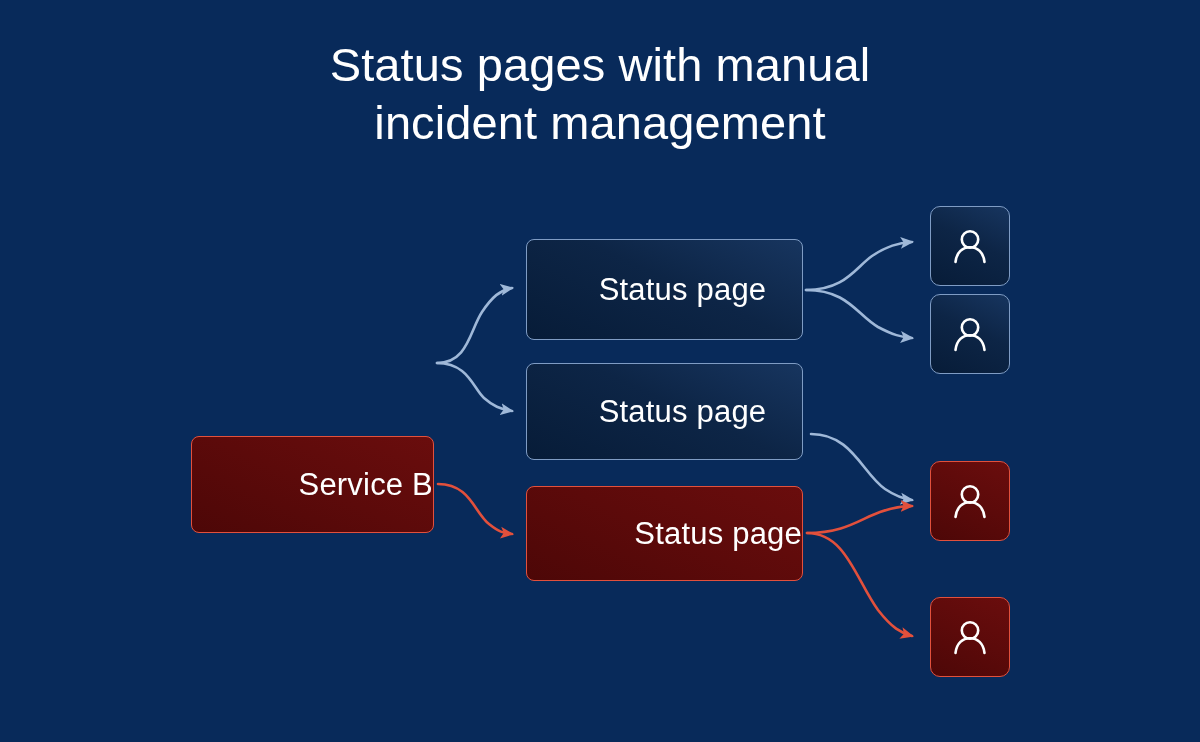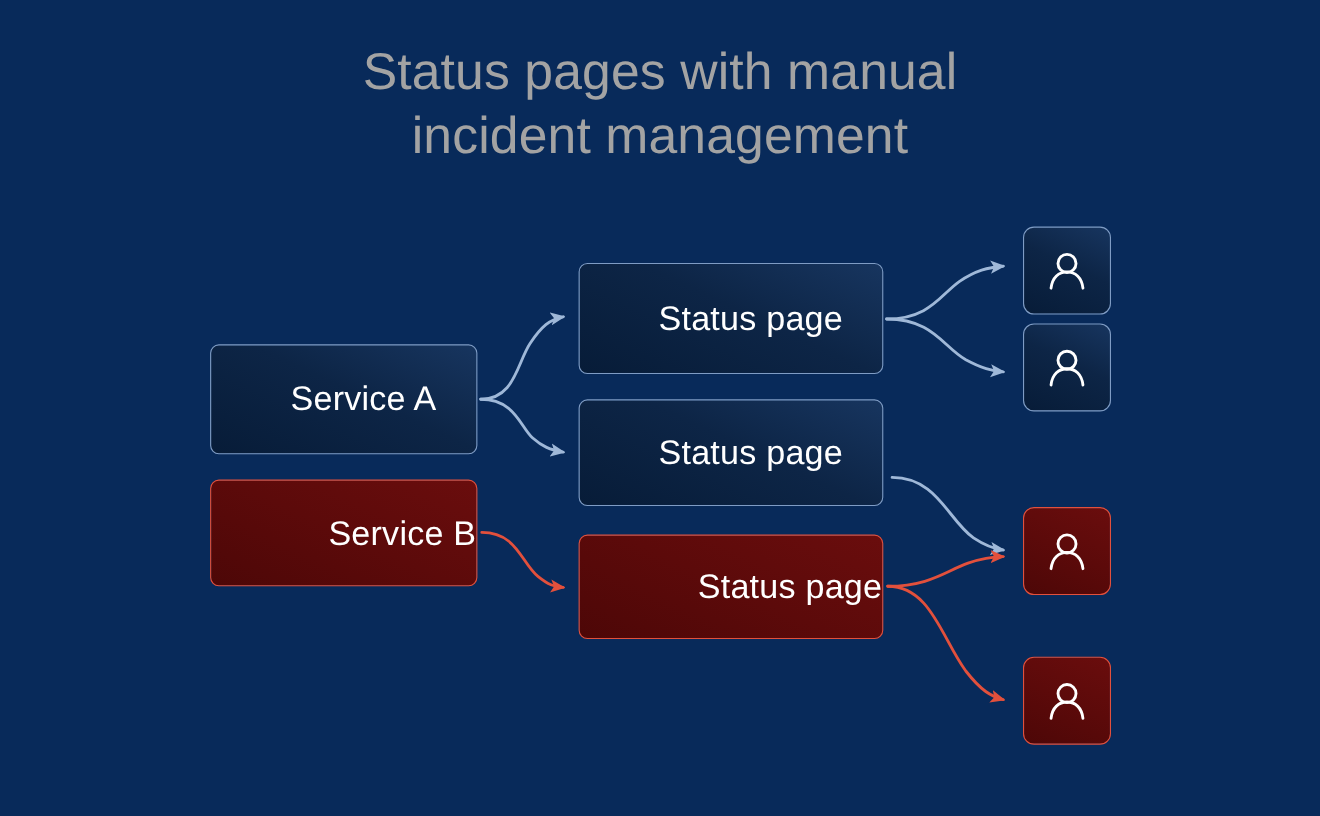--- a/index.html
+++ b/index.html
@@ -16,21 +16,21 @@
     height: 742px;
     background: #082a5a;
     overflow: hidden;
   }
   #title {
     position: absolute;
     left: 0;
     top: 36px;
     width: 1200px;
     text-align: center;
-    color: #a3a3a3;
+    color: #ffffff;
     font-size: 47px;
     line-height: 58px;
     font-weight: 400;
     letter-spacing: 0.1px;
     white-space: pre-line;
   }
   #arrows {
     position: absolute;
     left: 0;
     top: 0;
@@ -101,23 +101,20 @@
 
     <path d="M 806 290 C 848 290 857 315 878 327 C 893 335 901 337 912 338" fill="none" stroke="#9fb8d8" stroke-width="2.6" stroke-linecap="round" marker-end="url(#arrowBlue)"></path>
 
     <path d="M 811 434 C 852 434 862 473 885 489 C 897 497 904 499 912 500" fill="none" stroke="#9fb8d8" stroke-width="2.6" stroke-linecap="round" marker-end="url(#arrowBlue)"></path>
 
     <path d="M 807 533 C 845 533 860 519 880 512 C 894 507 903 506 912 506" fill="none" stroke="#e2503c" stroke-width="2.6" stroke-linecap="round" marker-end="url(#arrowRed)"></path>
 
     <path d="M 807 533 C 846 533 856 580 878 610 C 892 628 901 633 912 636" fill="none" stroke="#e2503c" stroke-width="2.6" stroke-linecap="round" marker-end="url(#arrowRed)"></path>
   </svg>
 
-  <div class="node node-blue" style="left:191px; top:313px; width:243px; height:100px;">
-    <span class="box-label">Service A</span>
-  </div>
 
   <div class="node node-red" style="left:191px; top:436px; width:243px; height:97px;">
     <span class="box-label">Service B</span>
   </div>
 
   <div class="node node-blue" style="left:526px; top:239px; width:277px; height:101px;">
     <span class="box-label">Status page</span>
   </div>
 
   <div class="node node-blue" style="left:526px; top:363px; width:277px; height:97px;">

